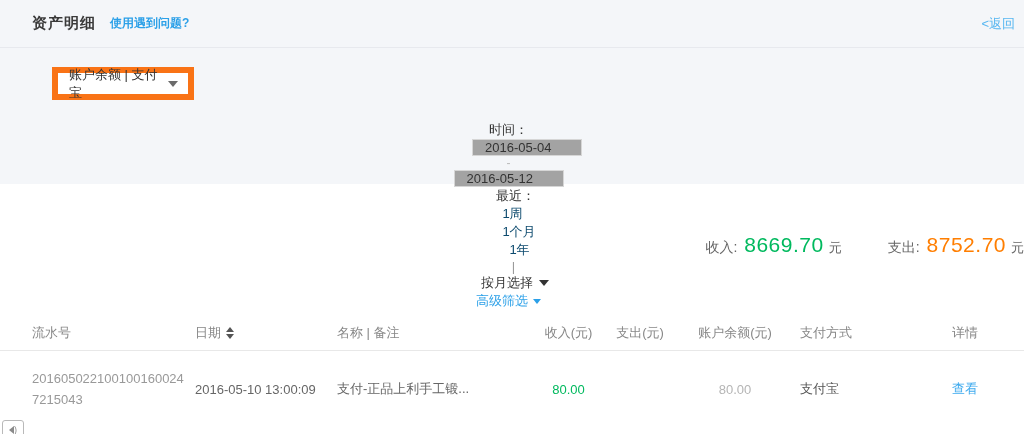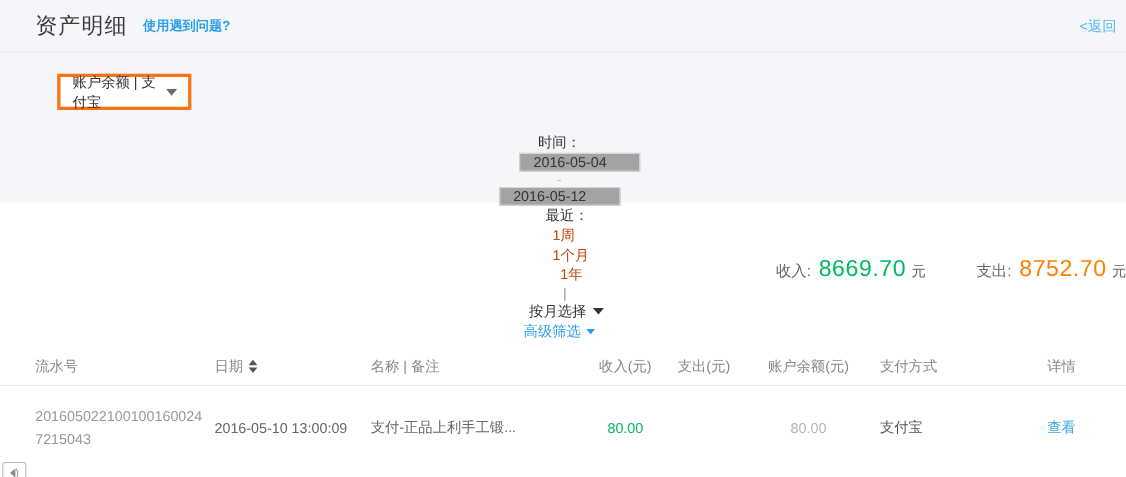--- a/index.html
+++ b/index.html
@@ -12,32 +12,32 @@
   .page { width: 1024px; height: 434px; position: relative; background: #fff; }
 
   
   .top-section { background: var(--bg-top, #f4f6f9); height: 184px; }
 
   .title-row {
     height: 48px; display: flex; align-items: center;
     padding: 0 9px 0 32px;
     border-bottom: 1px solid #e7e9ee;
   }
-  .page-title { font-size: 20px; font-weight: normal; color: #3a3a3a; letter-spacing: 1px; }
+  .page-title { font-size: 15px; font-weight: bold; color: #3a3a3a; letter-spacing: 1px; }
   .help-link { font-size: 12px; font-weight: bold; color: var(--accent-blue, #2ba0e8); margin-left: 14px; text-decoration: none; cursor: pointer; }
   .spacer { flex: 1; }
   .back-link { font-size: 13px; color: #55b6f1; text-decoration: none; cursor: pointer; }
 
   .account-row {
     margin-top: 19px; display: flex; align-items: center;
     padding: 0 39px 0 52px; height: 33px;
   }
   .select-box {
-    width: 122px; height: 33px; background: #fff;
-    border: 3px solid #f97316; display: flex; align-items: center;
+    width: 142px; height: 33px; background: #fff;
+    border: 6px solid #f97316; display: flex; align-items: center;
     padding: 0 10px 0 11px; font-size: 13px; color: #333; cursor: pointer;
   }
   .select-box .sel-label { flex: 1; }
   .caret-down {
     width: 0; height: 0; display: inline-block;
     border-left: 5px solid transparent; border-right: 5px solid transparent;
     border-top: 6px solid #6b6b6b;
   }
   .btn-group { display: flex; gap: 14px; }
   .outline-btn {
@@ -53,21 +53,21 @@
   }
   .time-label { font-size: 13px; color: #333; }
   .date-input {
     width: 110px; height: 27px; border: 1px solid #d6d6d6; background: #a3a3a3;
     font-size: 13px; color: #333; text-align: left; padding-left: 12px;
     font-family: inherit; outline: none;
   }
   .date-input.first { margin-left: 37px; }
   .date-dash { color: #bbb; margin: 0 6px; font-size: 12px; }
   .recent-label { margin-left: 14px; }
-  .range-link { margin-left: 8px; color: #c2410c; text-decoration: none; cursor: pointer; }
+  .range-link { margin-left: 8px; color: #0c4a6e; text-decoration: none; cursor: pointer; }
   .range-link.ml21 { margin-left: 21px; }
   .range-link.ml22 { margin-left: 22px; }
   .pipe-sep { margin-left: 10px; color: #999; }
   .month-select { margin-left: 13px; display: flex; align-items: center; gap: 6px; cursor: pointer; }
   .month-select .caret-down { border-top-color: #333; border-left-width: 5px; border-right-width: 5px; }
   .advanced-filter {
     color: var(--accent-blue, #2ba0e8); display: flex; align-items: center; gap: 5px;
     cursor: pointer; text-decoration: none; font-size: 13px;
   }
   .advanced-filter .caret-down { border-top-color: var(--accent-blue, #2ba0e8); border-left-width: 4px; border-right-width: 4px; border-top-width: 5px; }

